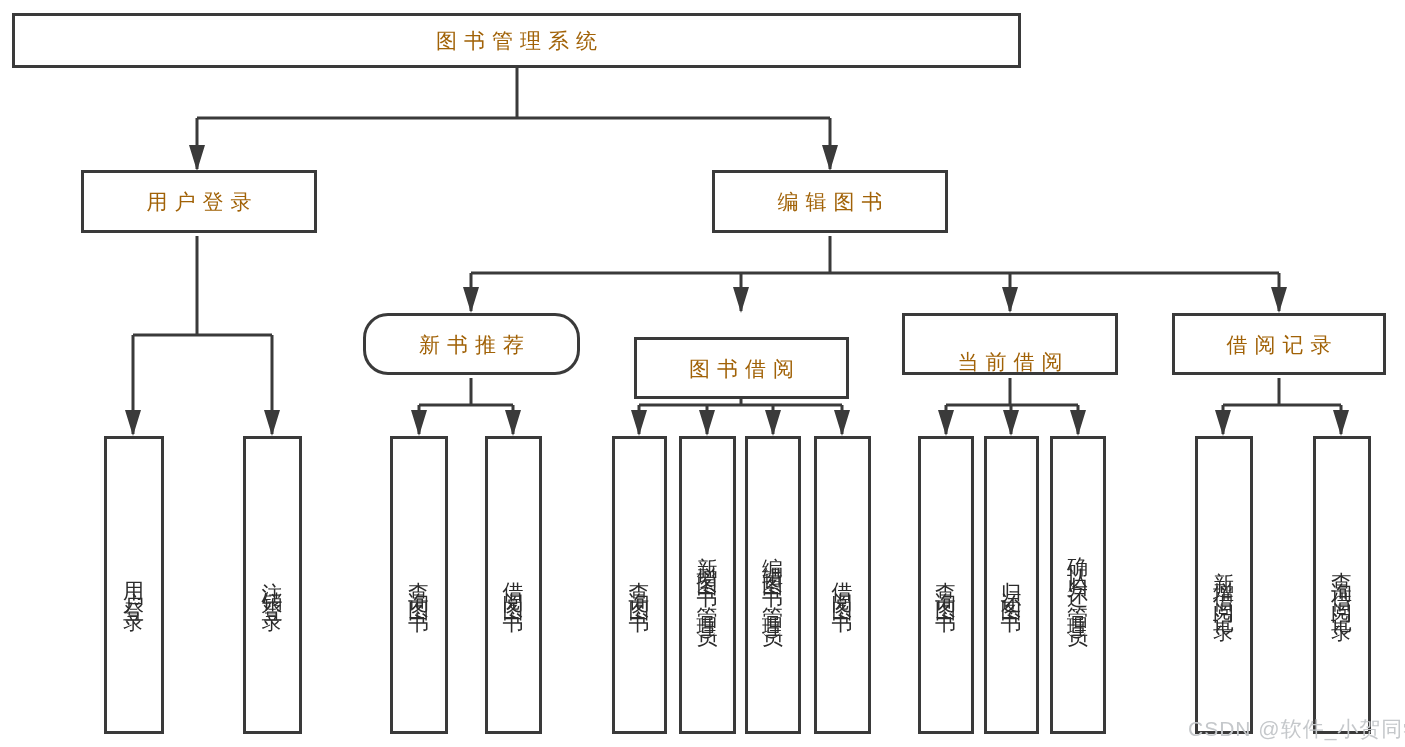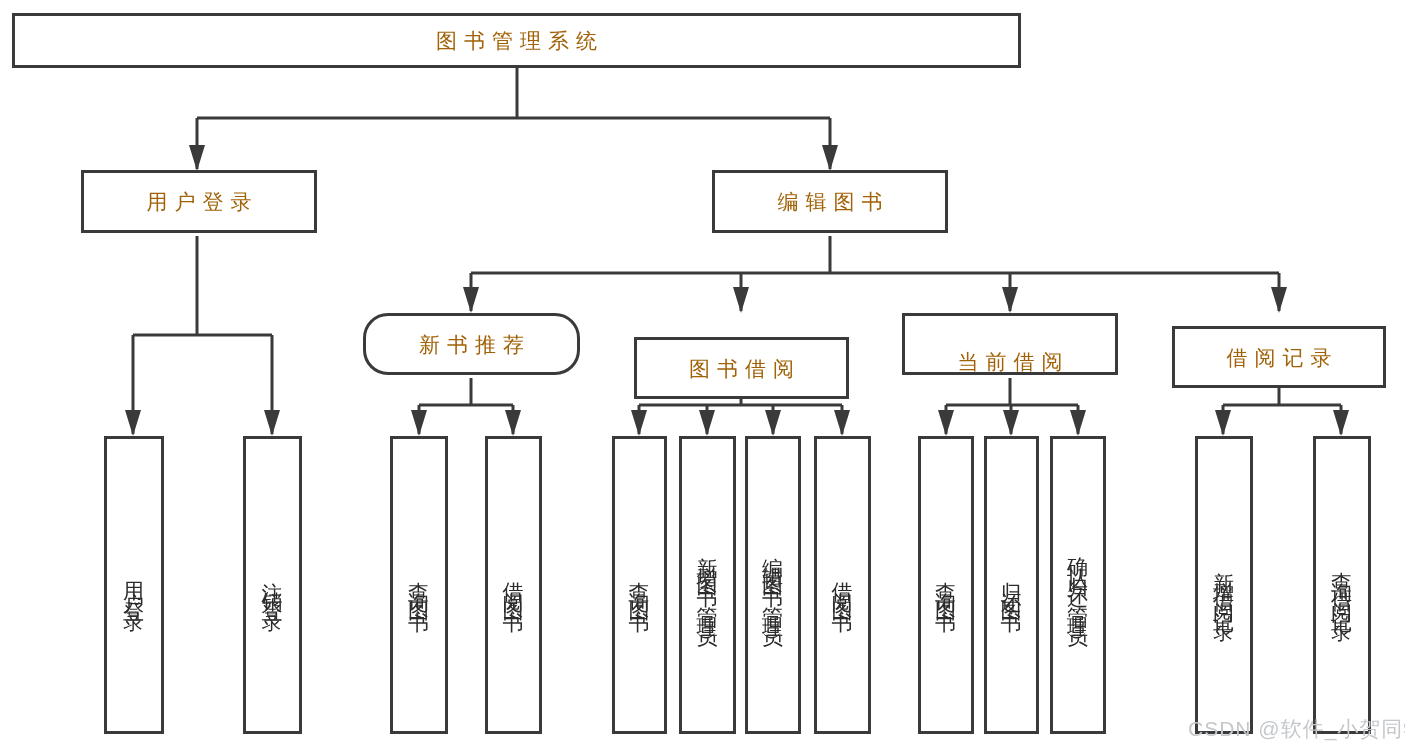--- a/index.html
+++ b/index.html
@@ -96,21 +96,21 @@
 
 <div class="hnode" style="left:363px; top:313px; width:217px; height:62px;border-radius:25px;">
   <span class="htext">新书推荐</span>
 </div>
 <div class="hnode" style="left:634px; top:313px; width:215px; height:62px;margin-top:24px;">
   <span class="htext">图书借阅</span>
 </div>
 <div class="hnode" style="left:902px; top:313px; width:216px; height:62px;align-items:flex-end;">
   <span class="htext">当前借阅</span>
 </div>
-<div class="hnode" style="left:1172px; top:326px; width:214px; height:62px;">
+<div class="hnode" style="left:1172px; top:313px; width:214px; height:62px;">
   <span class="htext">借阅记录</span>
 </div>
 
 <div class="leaf" style="left:104px; width:60px;">
   <span class="vtext">用户登录</span>
 </div>
 <div class="leaf" style="left:243px; width:59px;">
   <span class="vtext">注销登录</span>
 </div>
 <div class="leaf" style="left:390px; width:58px;">

